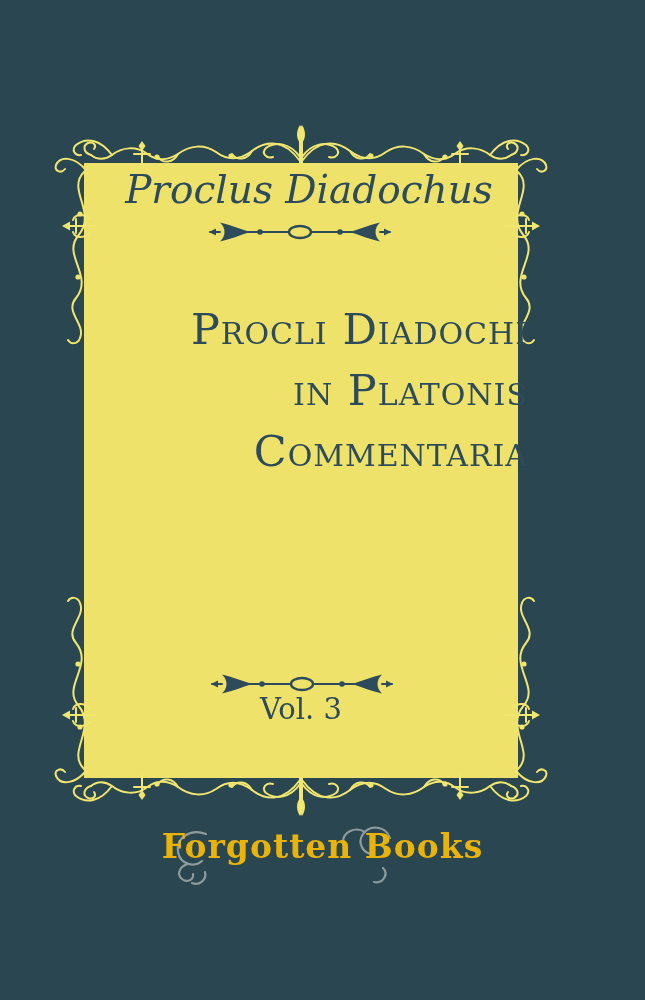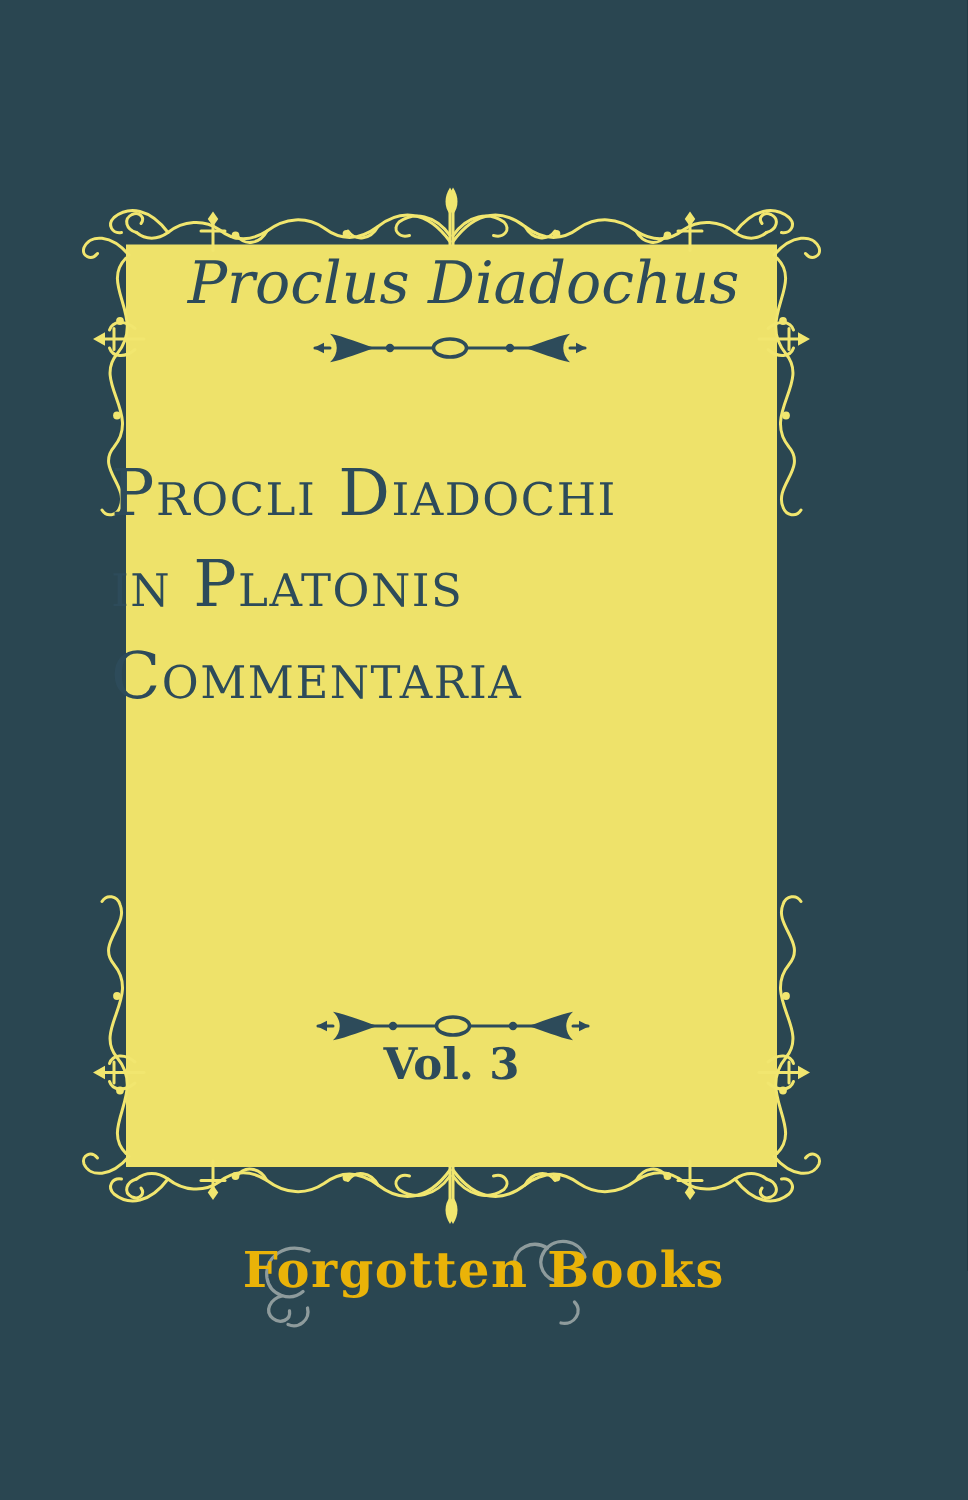--- a/index.html
+++ b/index.html
@@ -9,26 +9,26 @@
     font-family:"DejaVu Serif", serif;
   }
   .art { position:absolute; left:0; top:0; width:645px; height:1000px; display:block; }
   .author {
     position:absolute; left:92px; top:168px; width:434px;
     text-align:center; font-style:italic; font-size:39px; line-height:44px;
     color:#2d4b5a; white-space:nowrap;
   }
   .title {
     position:absolute; left:74px; top:299px; width:454px;
-    text-align:left; font-variant:small-caps; font-size:43px;
+    text-align:right; font-variant:small-caps; font-size:43px;
     line-height:61px; letter-spacing:1px; color:#2d4b5a;
   }
   .vol {
     position:absolute; left:84px; top:692px; width:434px;
-    text-align:center; font-size:29px; font-weight:bold; color:#2d4b5a;
+    text-align:center; font-size:29px; font-weight:normal; color:#2d4b5a;
   }
   .logo {
     position:absolute; left:0px; top:827px; width:645px;
     text-align:center; font-size:33px; font-weight:bold; letter-spacing:1px;
     color:#eab308; white-space:nowrap;
   }
 </style>
 </head>
 <body>
 

